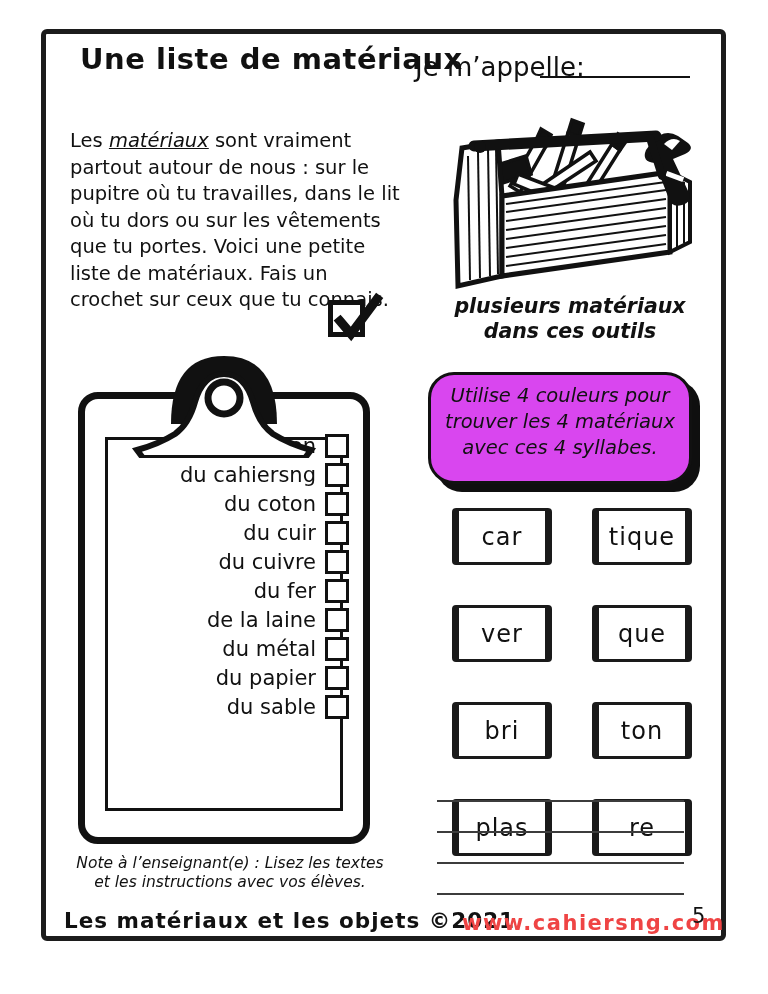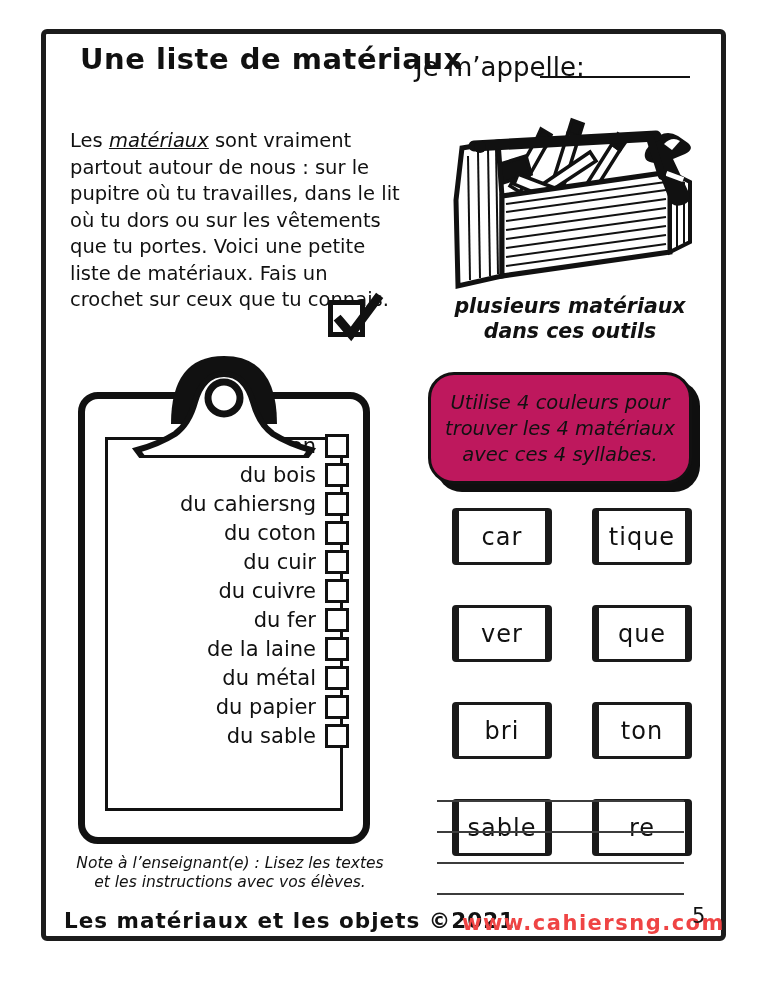--- a/index.html
+++ b/index.html
@@ -25,23 +25,23 @@
                 border: 5px solid #111; background: #fff; }
   .check-demo svg { position: absolute; left: -2px; top: -14px; overflow: visible; }
 
   
   .toolbox { position: absolute; left: 438px; top: 100px; }
   .tb-caption { position: absolute; left: 428px; top: 294px; width: 284px; text-align: center;
                 font-style: italic; font-size: 20.5px; line-height: 25px; font-weight: 700; }
 
   
   .instruction { position: absolute; left: 428px; top: 372px; width: 264px; height: 112px;
-                 border: 3.5px solid #111; border-radius: 26px; background: #be185d;
+                 border: 3.5px solid #111; border-radius: 26px; background: #d946ef;
                  box-shadow: 8px 8px 0 #0f0f0f; text-align: center; font-style: italic;
-                 font-size: 19.5px; line-height: 26px; padding-top: 15px; }
+                 font-size: 19.5px; line-height: 26px; padding-top: 8px; }
 
   
   .syl-grid { position: absolute; left: 452px; top: 508px; display: grid;
               grid-template-columns: 100px 100px; column-gap: 13px; row-gap: 8px; gap: 40px; }
   .syl-box { height: 57px; border: 3px solid #1a1a1a; border-left-width: 7px;
              border-right-width: 7px; border-radius: 4px; background: #fff;
              display: flex; align-items: center; justify-content: center;
              font-size: 24px; letter-spacing: 1px; }
 
   
@@ -161,41 +161,37 @@
     <div class="syl-box">
         <span>que</span>
       </div>
     <div class="syl-box">
         <span>bri</span>
       </div>
     <div class="syl-box">
         <span>ton</span>
       </div>
     <div class="syl-box">
-        <span>sable</span>
+        <span>plas</span>
       </div>
     <div class="syl-box">
         <span>re</span>
       </div>
   </div>
 
   <div class="wline" style="top:800px"></div>
   <div class="wline" style="top:831px"></div>
   <div class="wline" style="top:862px"></div>
   <div class="wline" style="top:893px"></div>
 
   <div class="clipboard">
     <div class="clip-sheet"></div>
     <div class="check-list">
       <div class="check-row">
           <span class="check-label">du béton</span>
-          <span class="checkbox"></span>
-        </div>
-      <div class="check-row">
-          <span class="check-label">du bois</span>
           <span class="checkbox"></span>
         </div>
       <div class="check-row">
           <span class="check-label">du cahiersng</span>
           <span class="checkbox"></span>
         </div>
       <div class="check-row">
           <span class="check-label">du coton</span>
           <span class="checkbox"></span>
         </div>

